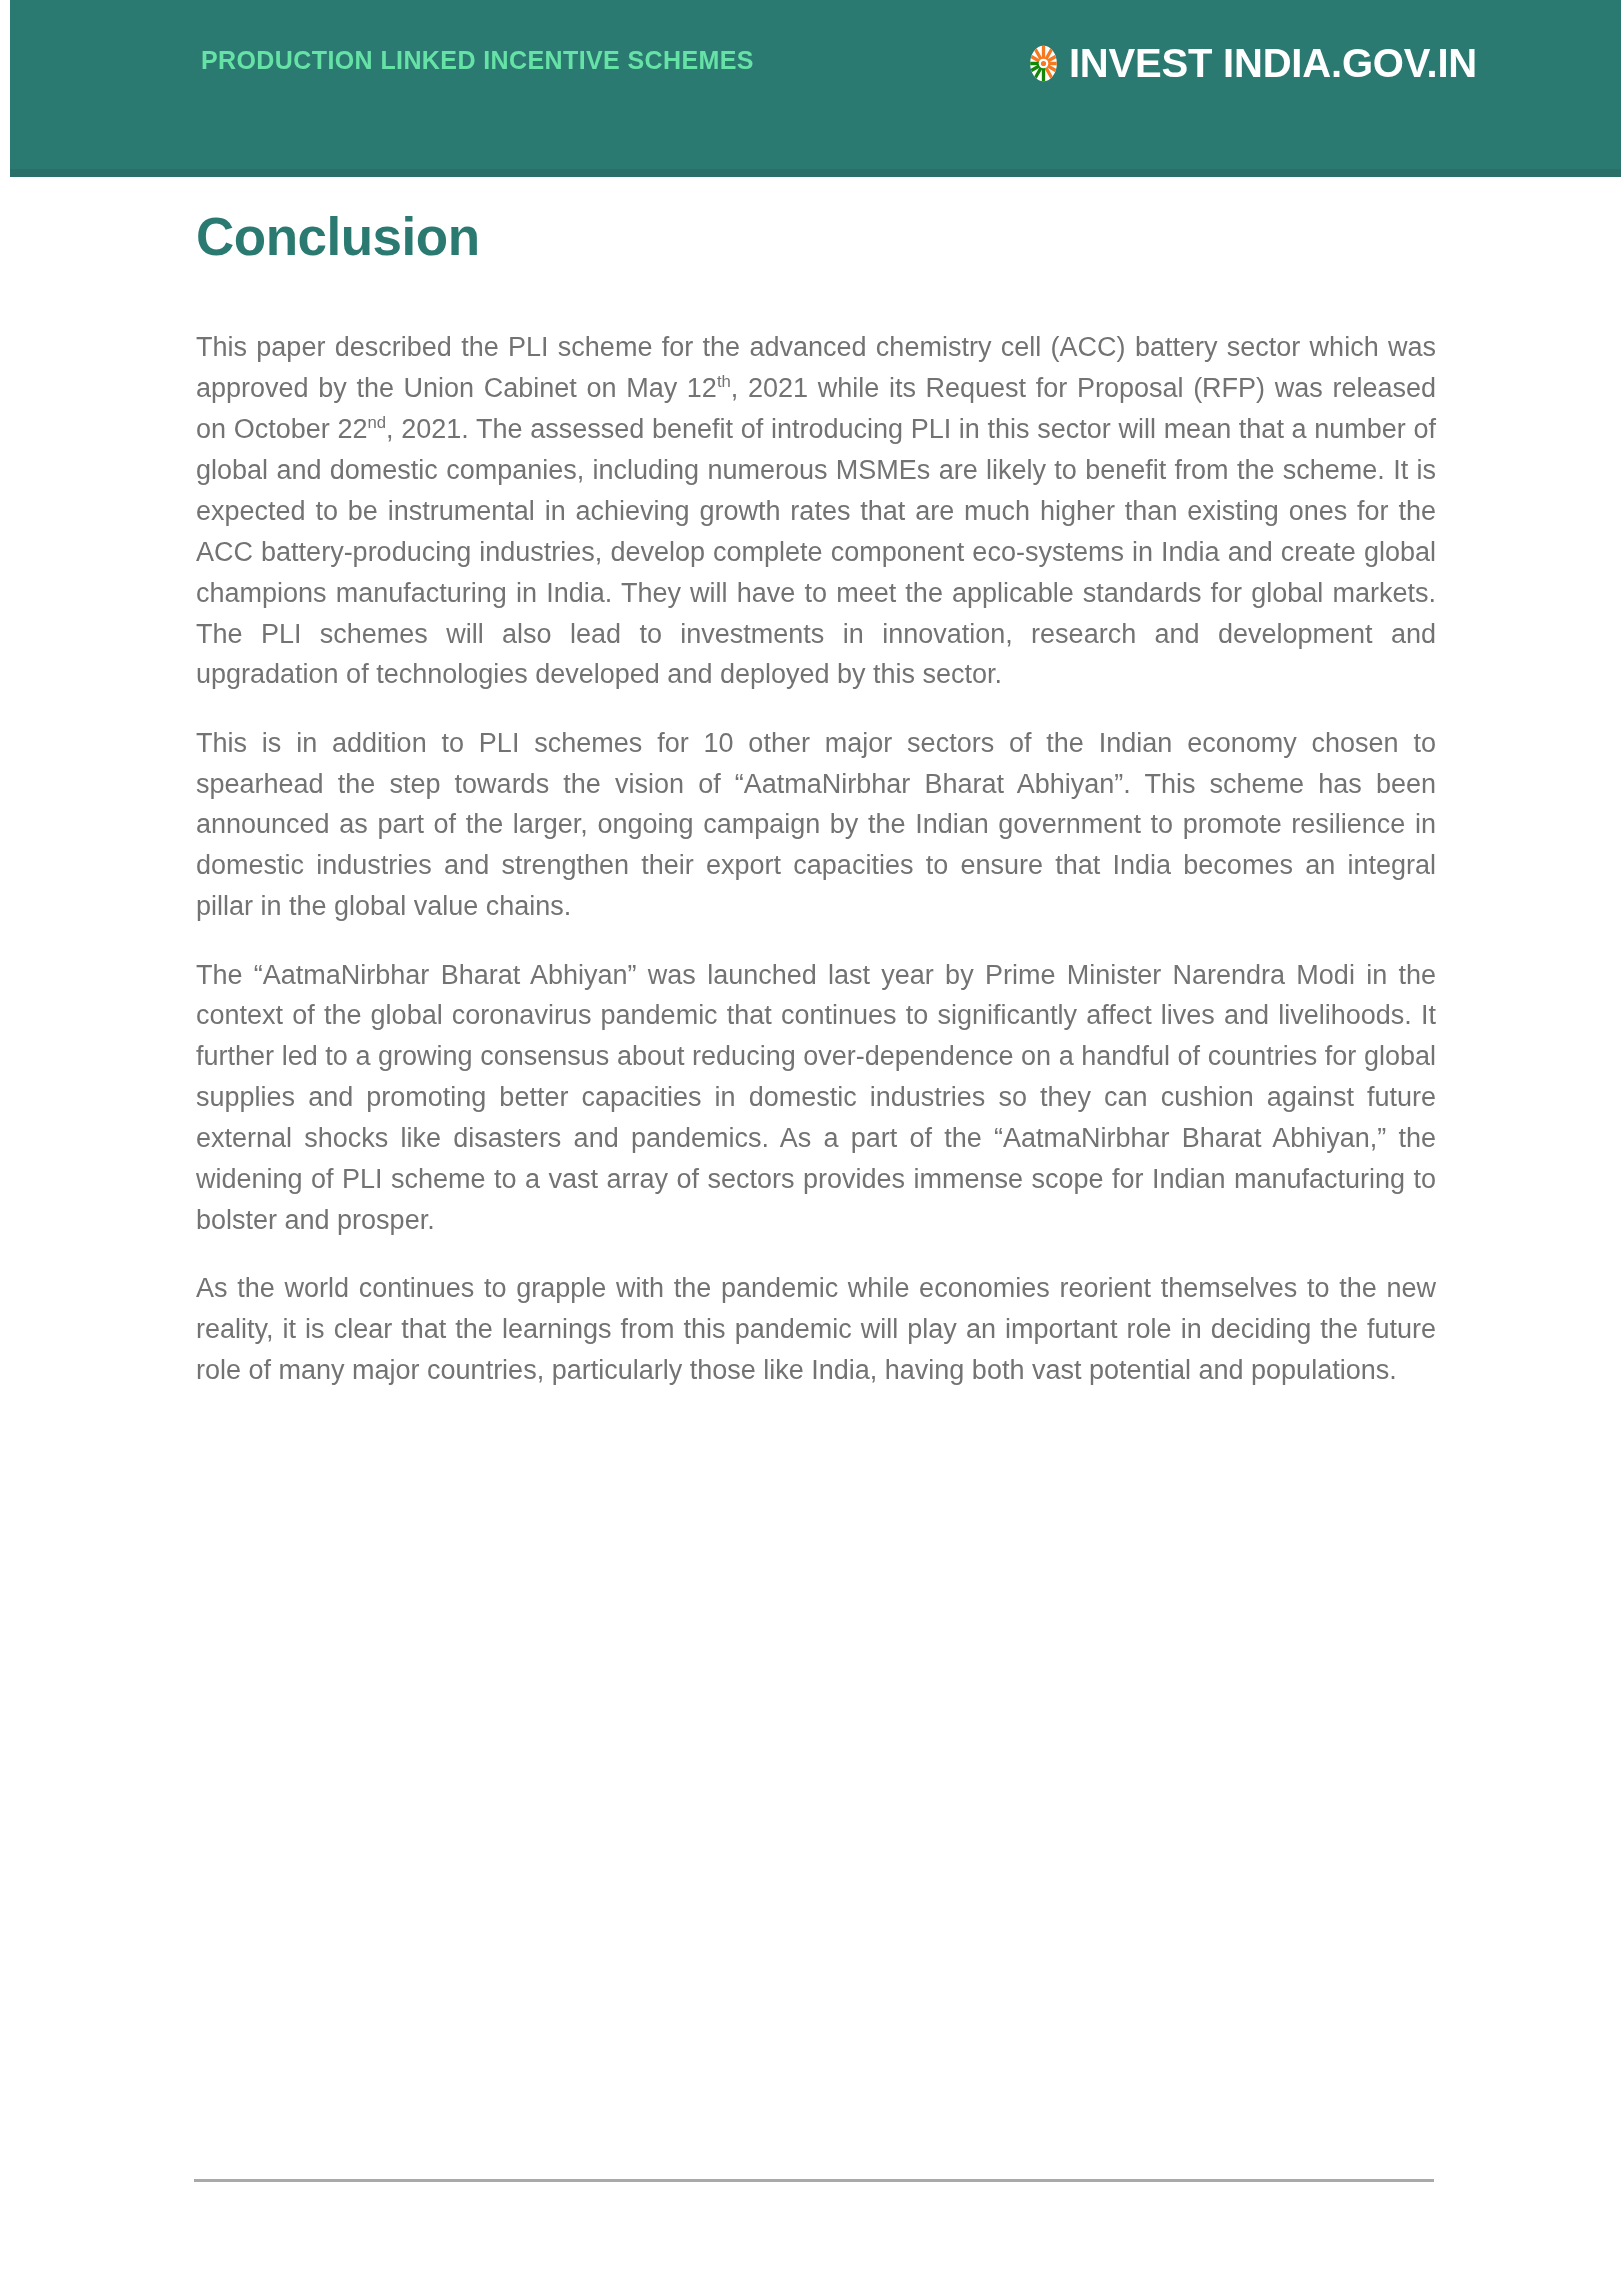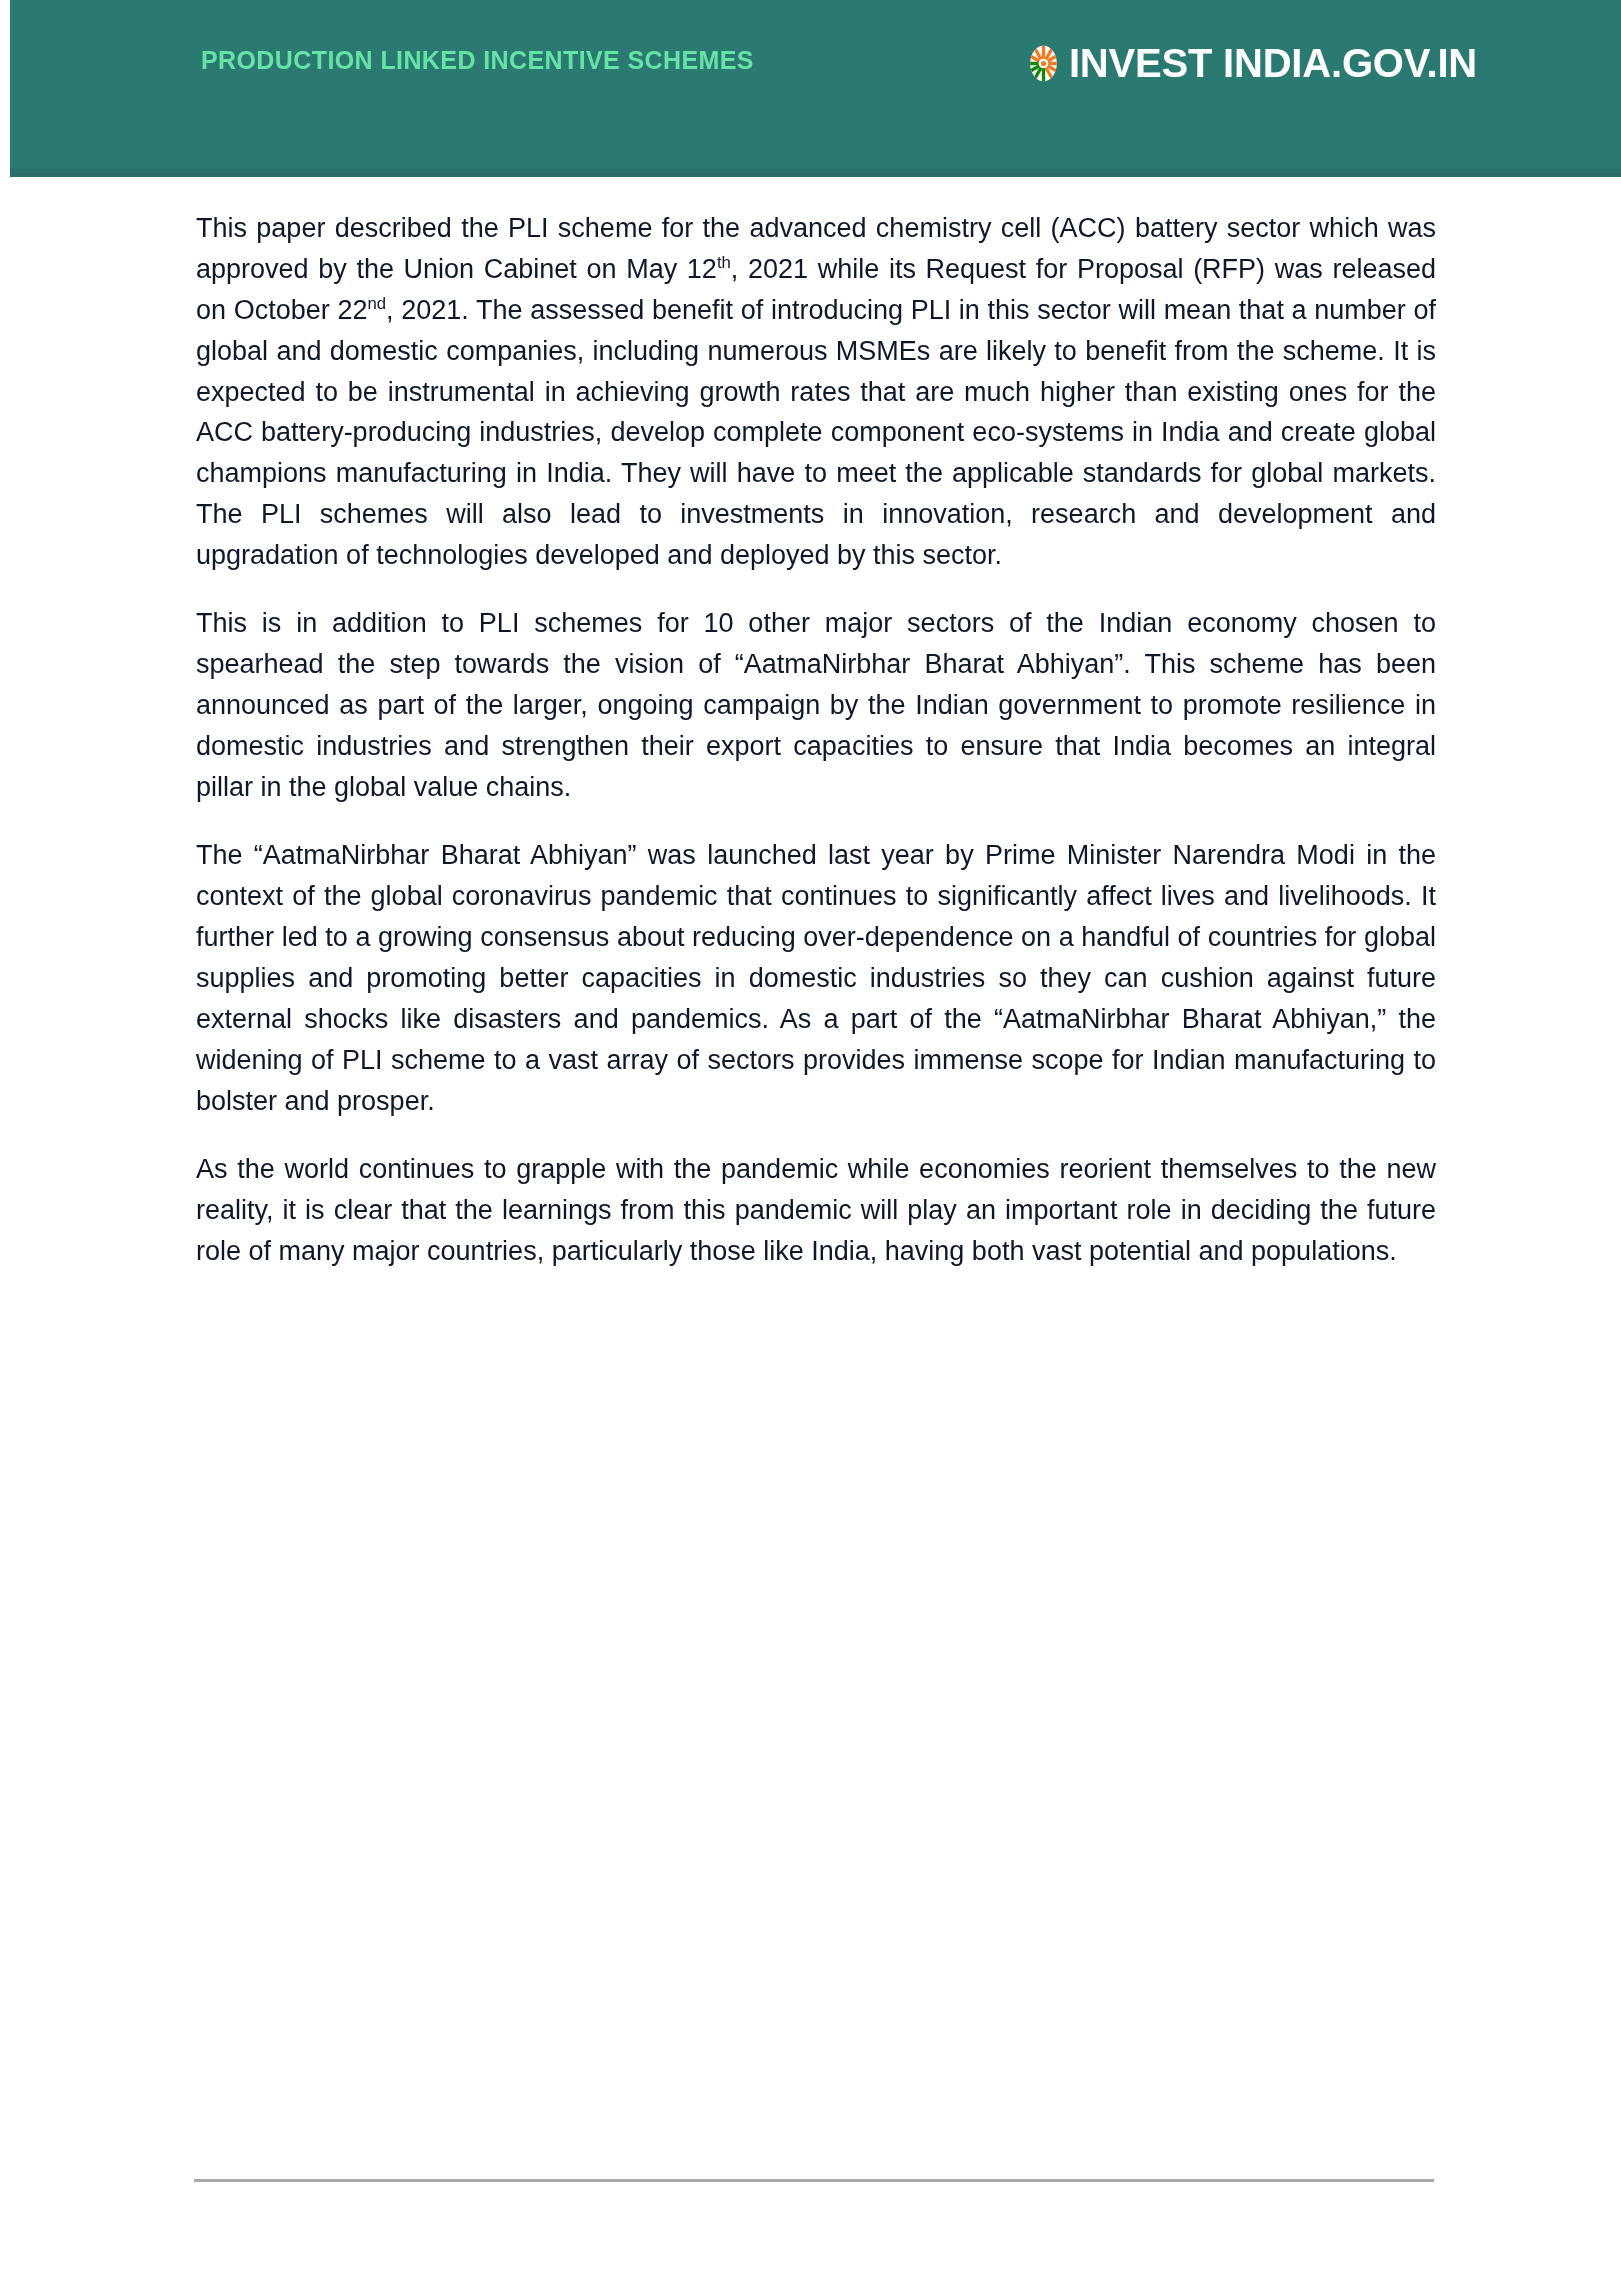--- a/index.html
+++ b/index.html
@@ -81,21 +81,21 @@
     font-size: 53px;
     font-weight: bold;
     color: #2B7A71;
     letter-spacing: -0.5px;
     line-height: 1.1;
     margin: 0 0 61px 0;
   }
   .para {
     font-size: 27px;
     line-height: 1.515;
-    color: #0f172a;
+    color: #737373;
     text-align: justify;
     margin: 0 0 27.4px 0;
     -webkit-hyphens: none;
     hyphens: none;
   }
   .para:last-child {
     margin-bottom: 8px;
   }
   .para sup {
     font-size: 0.62em;
@@ -160,20 +160,21 @@
           <line x1="50" y1="50" x2="2" y2="50"></line>
         </g>
         <circle cx="50" cy="50" r="13" fill="#ffffff"></circle>
         <circle cx="50" cy="50" r="7" fill="#F47920"></circle>
       </g>
     </svg>
     <span class="brand-text">INVEST INDIA.GOV.IN</span>
   </div>
 
   <div class="content">
+    <h1 class="doc-title">Conclusion</h1>
 
     <p class="para">This paper described the PLI scheme for the advanced chemistry cell (ACC) battery sector which was approved by the Union Cabinet on May 12<sup>th</sup>, 2021 while its Request for Proposal (RFP) was released on October 22<sup>nd</sup>, 2021. The assessed benefit of introducing PLI in this sector will mean that a number of global and domestic companies, including numerous MSMEs are likely to benefit from the scheme. It is expected to be instrumental in achieving growth rates that are much higher than existing ones for the ACC battery-producing industries, develop complete component eco-systems in India and create global champions manufacturing in India. They will have to meet the applicable standards for global markets. The PLI schemes will also lead to investments in innovation, research and development and upgradation of technologies developed and deployed by this sector.</p>
     <p class="para">This is in addition to PLI schemes for 10 other major sectors of the Indian economy chosen to spearhead the step towards the vision of “AatmaNirbhar Bharat Abhiyan”. This scheme has been announced as part of the larger, ongoing campaign by the Indian government to promote resilience in domestic industries and strengthen their export capacities to ensure that India becomes an integral pillar in the global value chains.</p>
     <p class="para">The “AatmaNirbhar Bharat Abhiyan” was launched last year by Prime Minister Narendra Modi in the context of the global coronavirus pandemic that continues to significantly affect lives and livelihoods. It further led to a growing consensus about reducing over-dependence on a handful of countries for global supplies and promoting better capacities in domestic industries so they can cushion against future external shocks like disasters and pandemics. As a part of the “AatmaNirbhar Bharat Abhiyan,” the widening of PLI scheme to a vast array of sectors provides immense scope for Indian manufacturing to bolster and prosper.</p>
     <p class="para">As the world continues to grapple with the pandemic while economies reorient themselves to the new reality, it is clear that the learnings from this pandemic will play an important role in deciding the future role of many major countries, particularly those like India, having both vast potential and populations.</p>
   </div>
 
   <div class="footer-rule"></div>
 
 </div>

